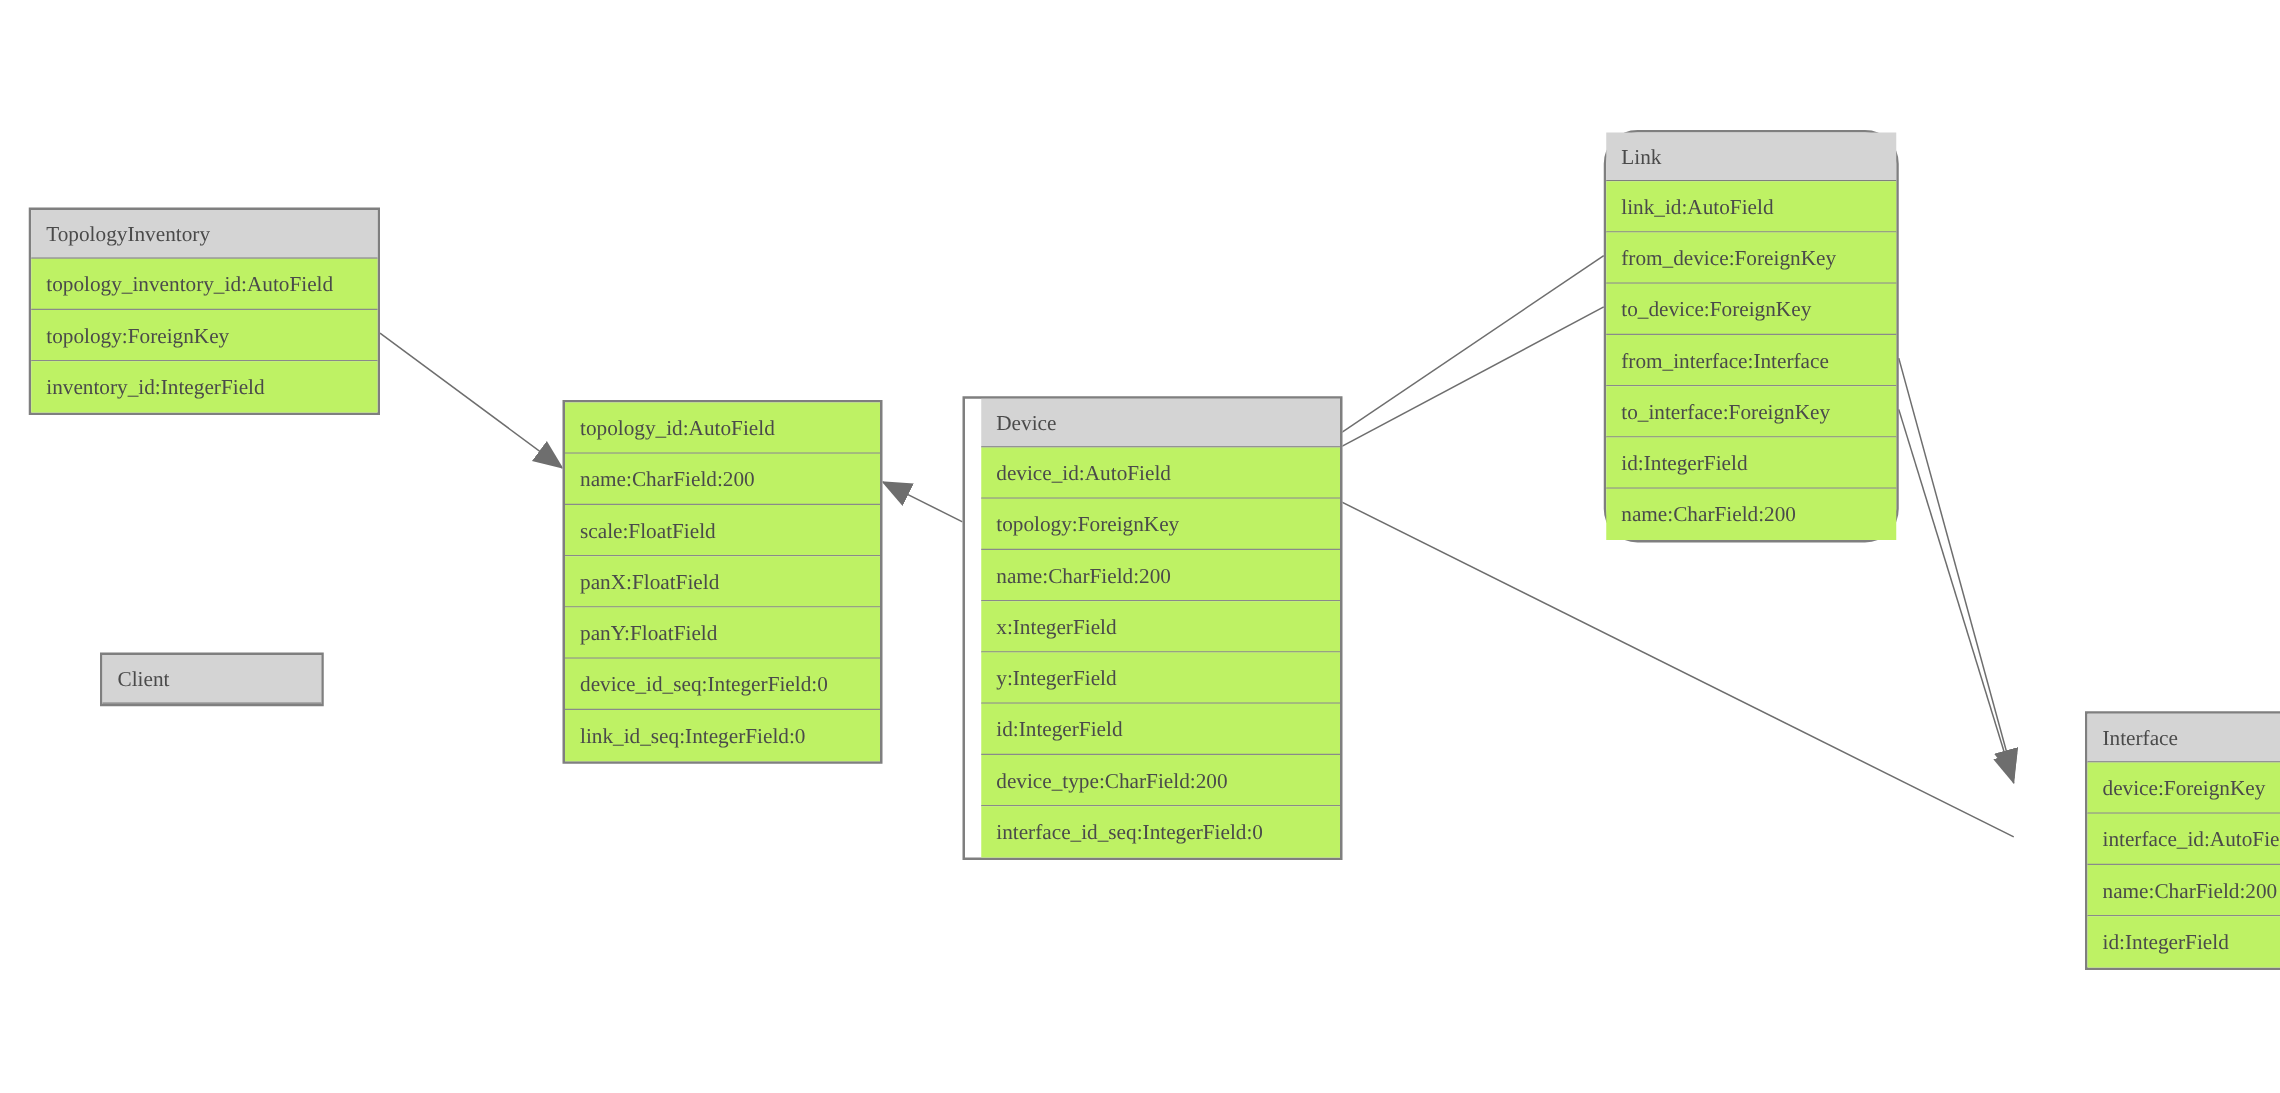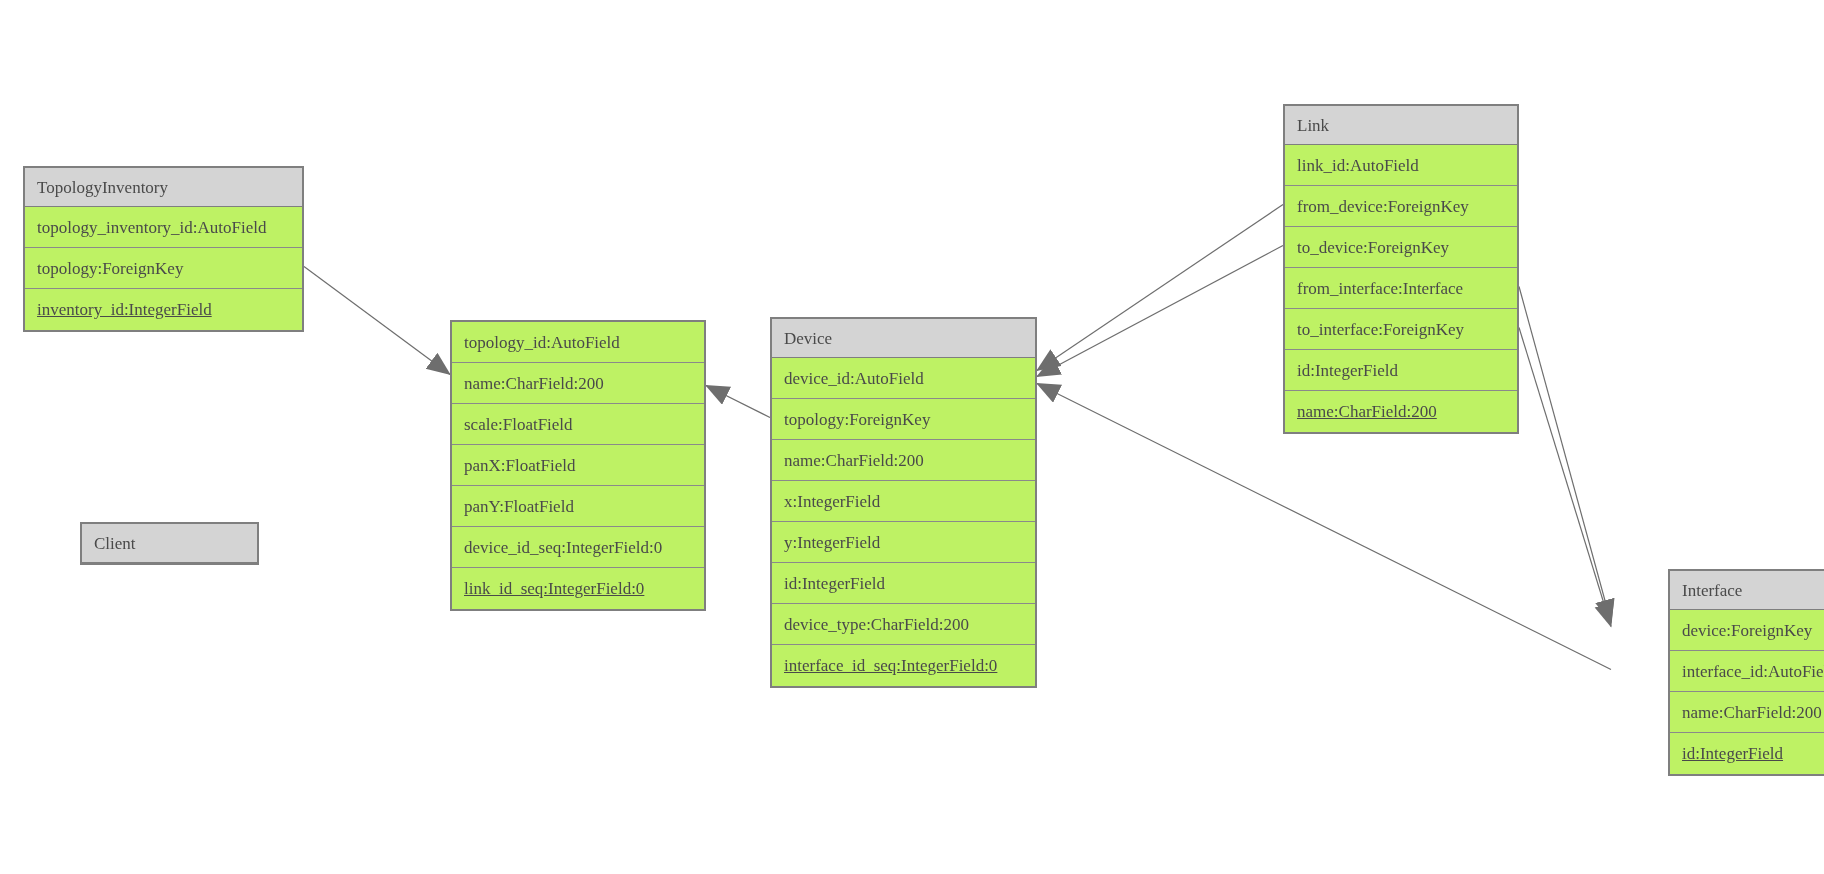--- a/index.html
+++ b/index.html
@@ -47,21 +47,20 @@
     line-height: 41px;
     border-bottom: 1px solid #8a8a8a;
     padding-left: 12px;
     box-sizing: border-box;
     white-space: nowrap;
     overflow: hidden;
     background: #bef264;
   }
   .entity-row:last-child {
     border-bottom: none;
-    text-decoration: underline;
   }
 </style>
 </head>
 <body>
 
 <div id="canvas">
   <svg id="edge-layer" width="1824" height="874" viewBox="0 0 1824 874" xmlns="http://www.w3.org/2000/svg">
     <defs>
       <marker id="arrowhead" markerUnits="userSpaceOnUse" markerWidth="26" markerHeight="22" refX="23" refY="10" orient="auto">
         <path d="M0,0 L24,10 L0,20 Z" fill="#6e6e6e"></path>
@@ -89,32 +88,32 @@
         <div class="entity-row">name:CharField:200</div>
         <div class="entity-row">scale:FloatField</div>
         <div class="entity-row">panX:FloatField</div>
         <div class="entity-row">panY:FloatField</div>
         <div class="entity-row">device_id_seq:IntegerField:0</div>
         <div class="entity-row">link_id_seq:IntegerField:0</div>
       </div>
       <div class="entity-table" style="left: 80px; top: 522px; width: 179px;">
         <div class="entity-header">Client</div>
       </div>
-      <div class="entity-table" style="left: 770px; top: 317px; width: 267px;">
+      <div class="entity-table" style="left: 770px; top: 317px; width: 304px; padding-left: 13px;">
         <div class="entity-header">Device</div>
         <div class="entity-row">device_id:AutoField</div>
         <div class="entity-row">topology:ForeignKey</div>
         <div class="entity-row">name:CharField:200</div>
         <div class="entity-row">x:IntegerField</div>
         <div class="entity-row">y:IntegerField</div>
         <div class="entity-row">id:IntegerField</div>
         <div class="entity-row">device_type:CharField:200</div>
         <div class="entity-row">interface_id_seq:IntegerField:0</div>
       </div>
-      <div class="entity-table" style="left: 1283px; top: 104px; width: 236px;">
+      <div class="entity-table" style="left: 1283px; top: 104px; width: 236px; border-radius: 27px;">
         <div class="entity-header">Link</div>
         <div class="entity-row">link_id:AutoField</div>
         <div class="entity-row">from_device:ForeignKey</div>
         <div class="entity-row">to_device:ForeignKey</div>
         <div class="entity-row">from_interface:Interface</div>
         <div class="entity-row">to_interface:ForeignKey</div>
         <div class="entity-row">id:IntegerField</div>
         <div class="entity-row">name:CharField:200</div>
       </div>
       <div class="entity-table" style="left: 1668px; top: 569px; width: 200px;">

